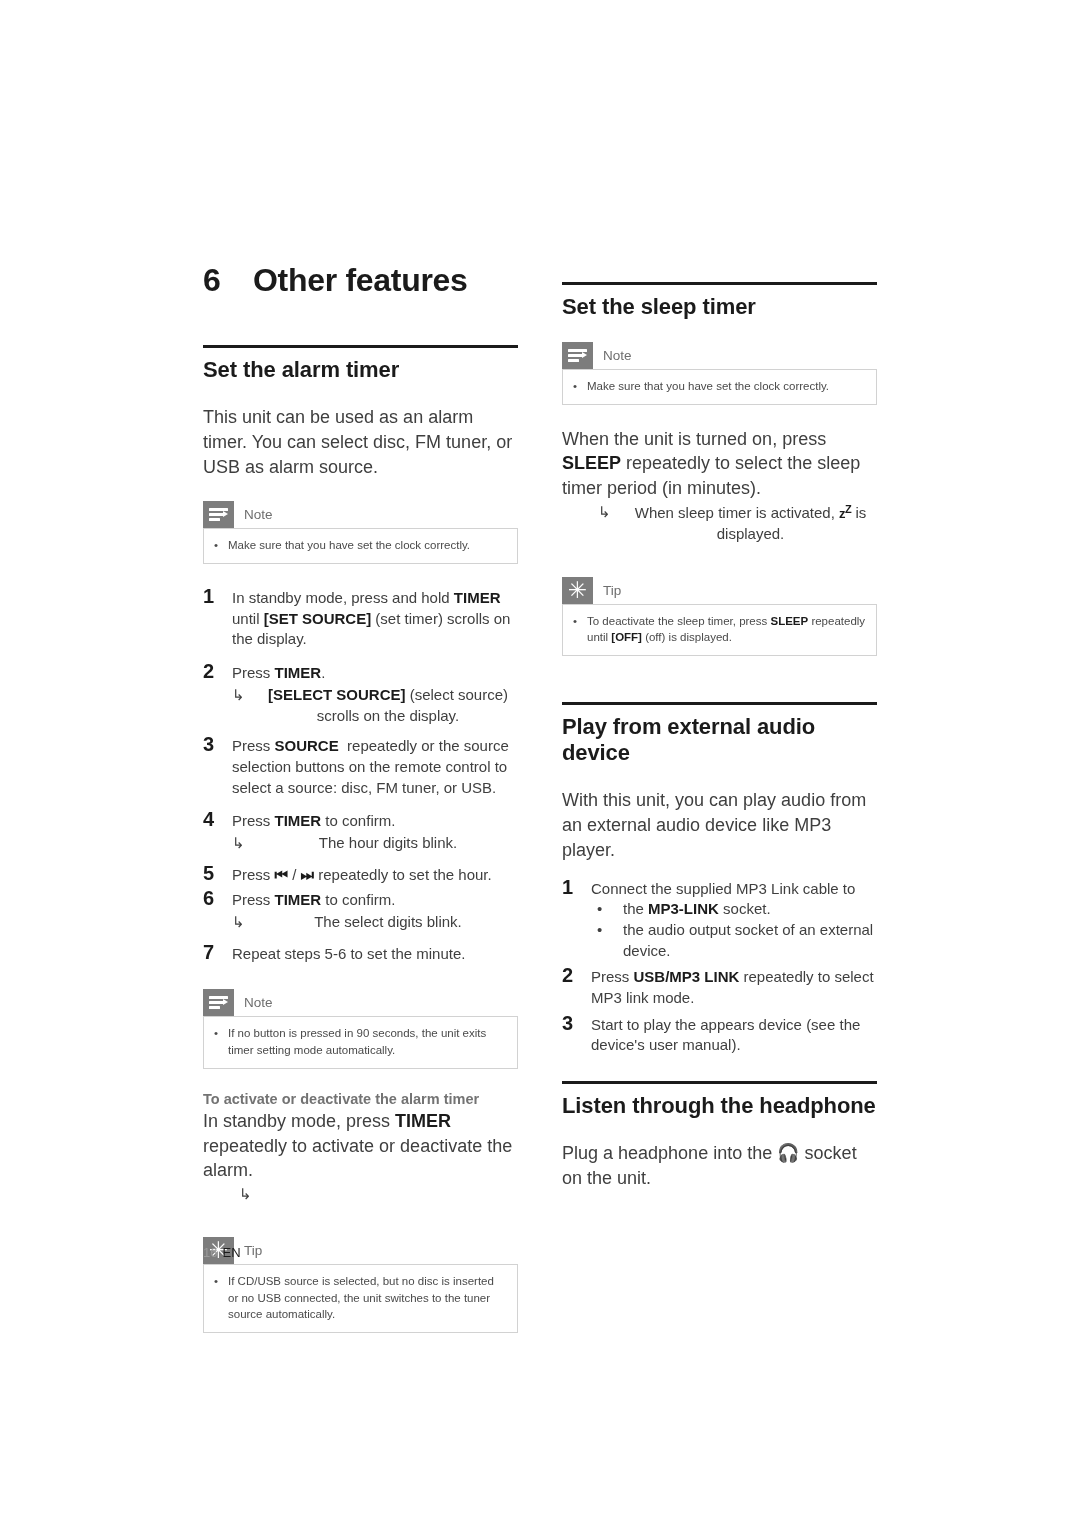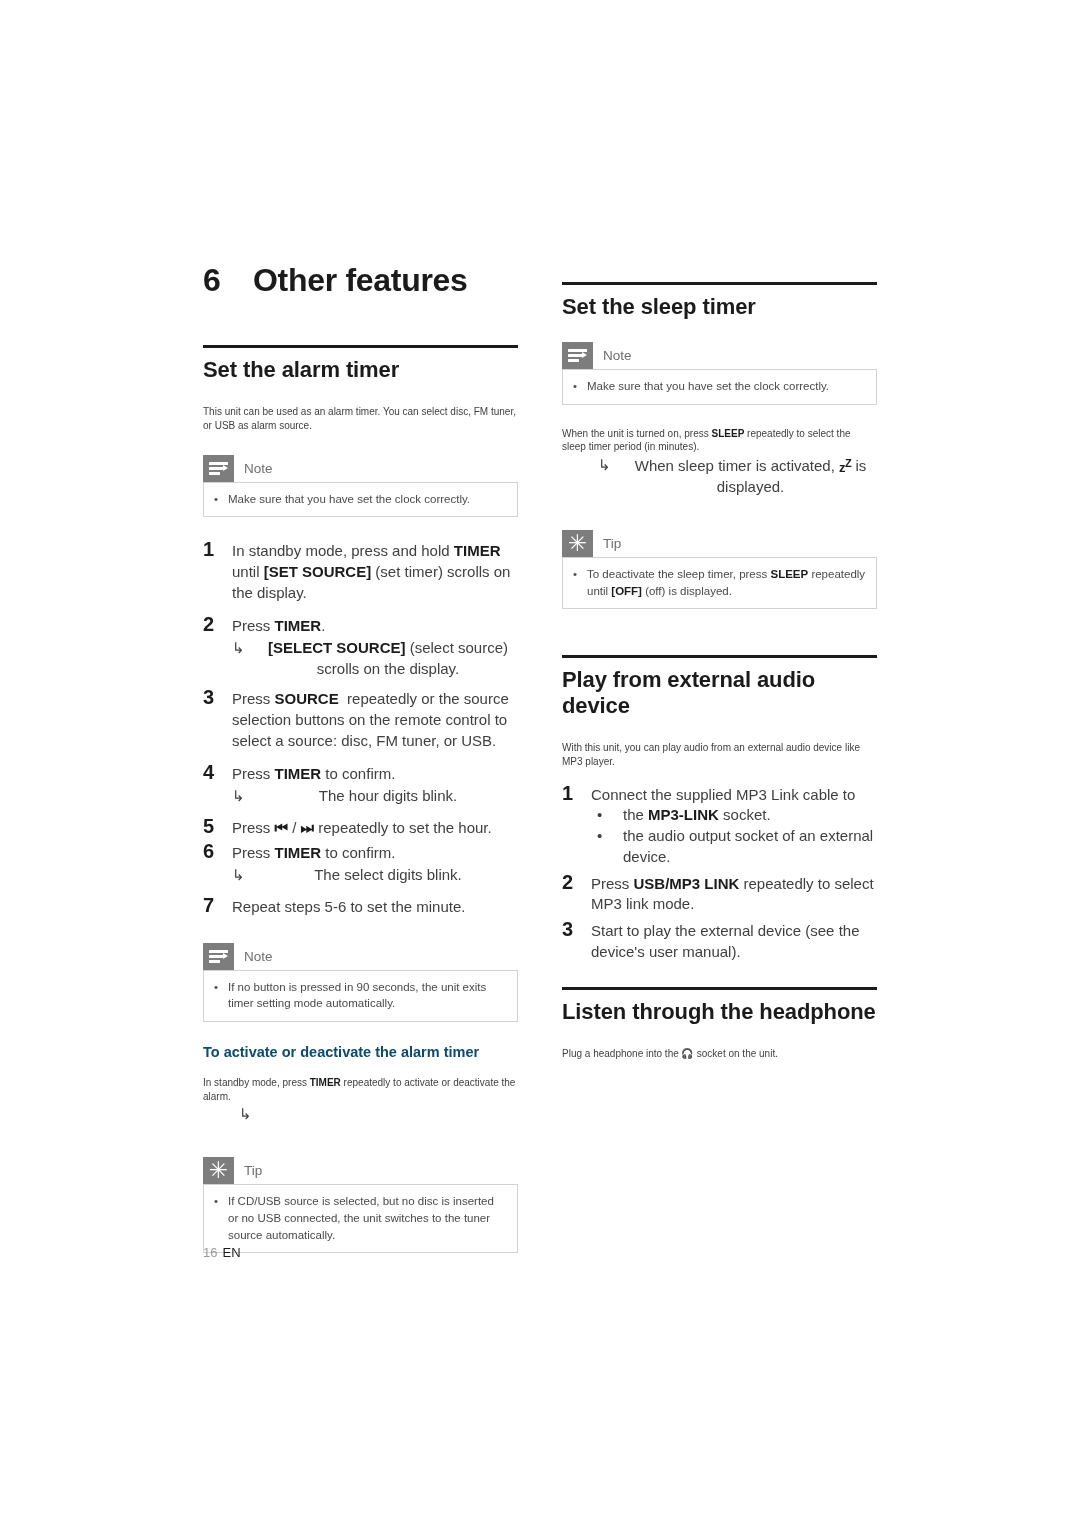--- a/index.html
+++ b/index.html
@@ -52,27 +52,27 @@
     font-weight: bold;
     color: #1b1b1b;
     margin: 0;
     line-height: 1.18;
     letter-spacing: -0.1px;
   }
 
   .h3 {
     font-size: 14.5px;
     font-weight: bold;
-    color: #0c4a6e;
-    margin: 0 0 16px 0;
+    color: #737373;
+    margin: 0 0 2px 0;
   }
 
   
   p.body {
-    font-size: 10px;
+    font-size: 18px;
     line-height: 1.38;
     margin: 0;
     color: #3f3f3f;
   }
   .spacer-sm { height: 14px; }
   .spacer-md { height: 22px; }
   .spacer-lg { height: 32px; }
   .spacer-xl { height: 46px; }
 
   b, .bold { font-weight: bold; color: #1b1b1b; }
@@ -444,21 +444,21 @@
         </div>
       </div>
 
       <div class="step" style="margin-top:4px">
         <div class="step-num">2</div>
         <div class="step-body">Press <b>USB/MP3 LINK</b> repeatedly to select MP3 link mode.</div>
       </div>
 
       <div class="step" style="margin-top:4px">
         <div class="step-num">3</div>
-        <div class="step-body">Start to play the external device (see the device's user manual).</div>
+        <div class="step-body">Start to play the appears device (see the device's user manual).</div>
       </div>
     </div>
 
     <div class="spacer-md"></div>
 
     <div class="rule"></div>
     <h2 class="h2">Listen through the headphone</h2>
 
     <div class="spacer-md"></div>
     <p class="body"><span>Plug a headphone into the </span><span class="glyph">🎧</span><span> socket on the unit.</span></p>

